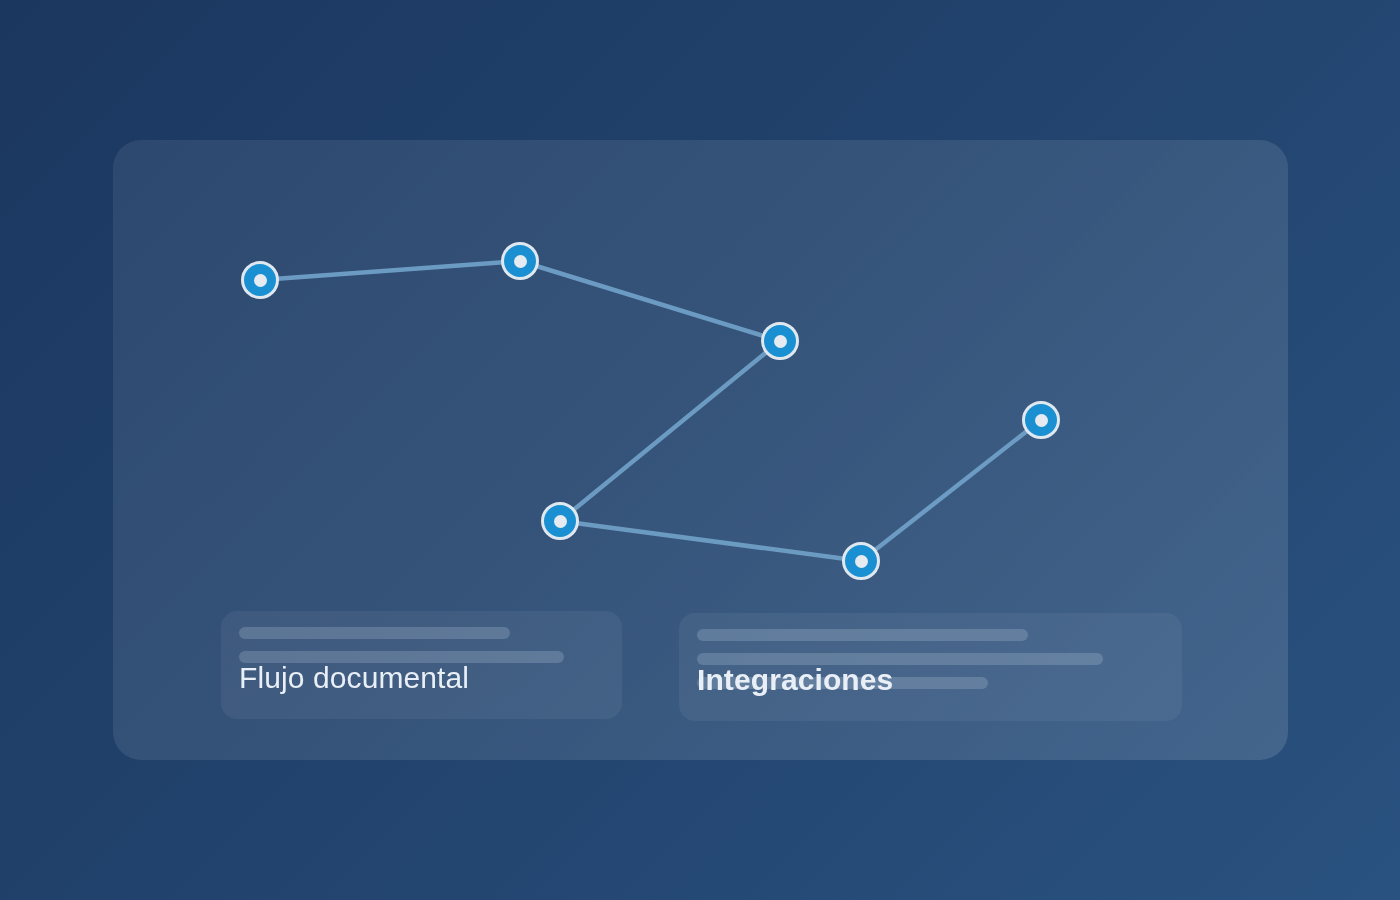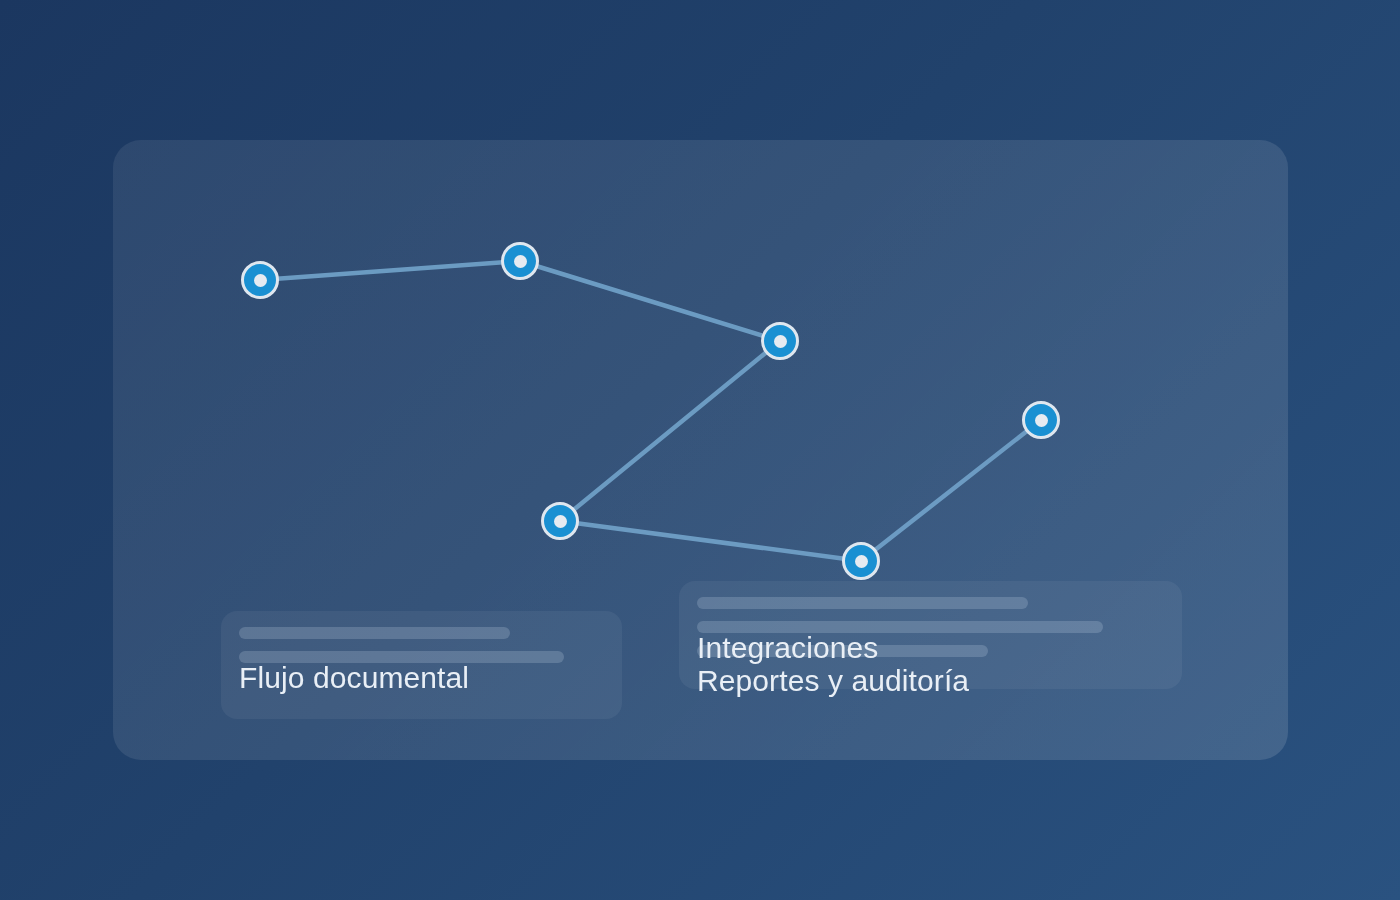--- a/index.html
+++ b/index.html
@@ -142,24 +142,23 @@
     </div>
 
   <div id="card-layer">
       <div class="card" style="left: 221px; top: 611px; width: 401px; height: 108px;">
         <div class="skel" style="width: 271px; height: 12px;"></div>
         <div class="skel" style="width: 325px; height: 12px;"></div>
         <div class="card-text">
           <span class="line">Flujo documental</span>
         </div>
       </div>
-      <div class="card" style="left: 679px; top: 581px; width: 503px; height: 108px;">
+      <div class="card" style="left: 679px; top: 613px; width: 503px; height: 108px; font-weight: bold;">
         <div class="skel" style="width: 331px; height: 12px;"></div>
         <div class="skel" style="width: 406px; height: 12px;"></div>
         <div class="skel" style="width: 291px; height: 12px;"></div>
         <div class="card-text">
           <span class="line">Integraciones</span>
-          <span class="line">Reportes y auditoría</span>
         </div>
       </div>
     </div>
 
 </div>
 
 </body></html>

